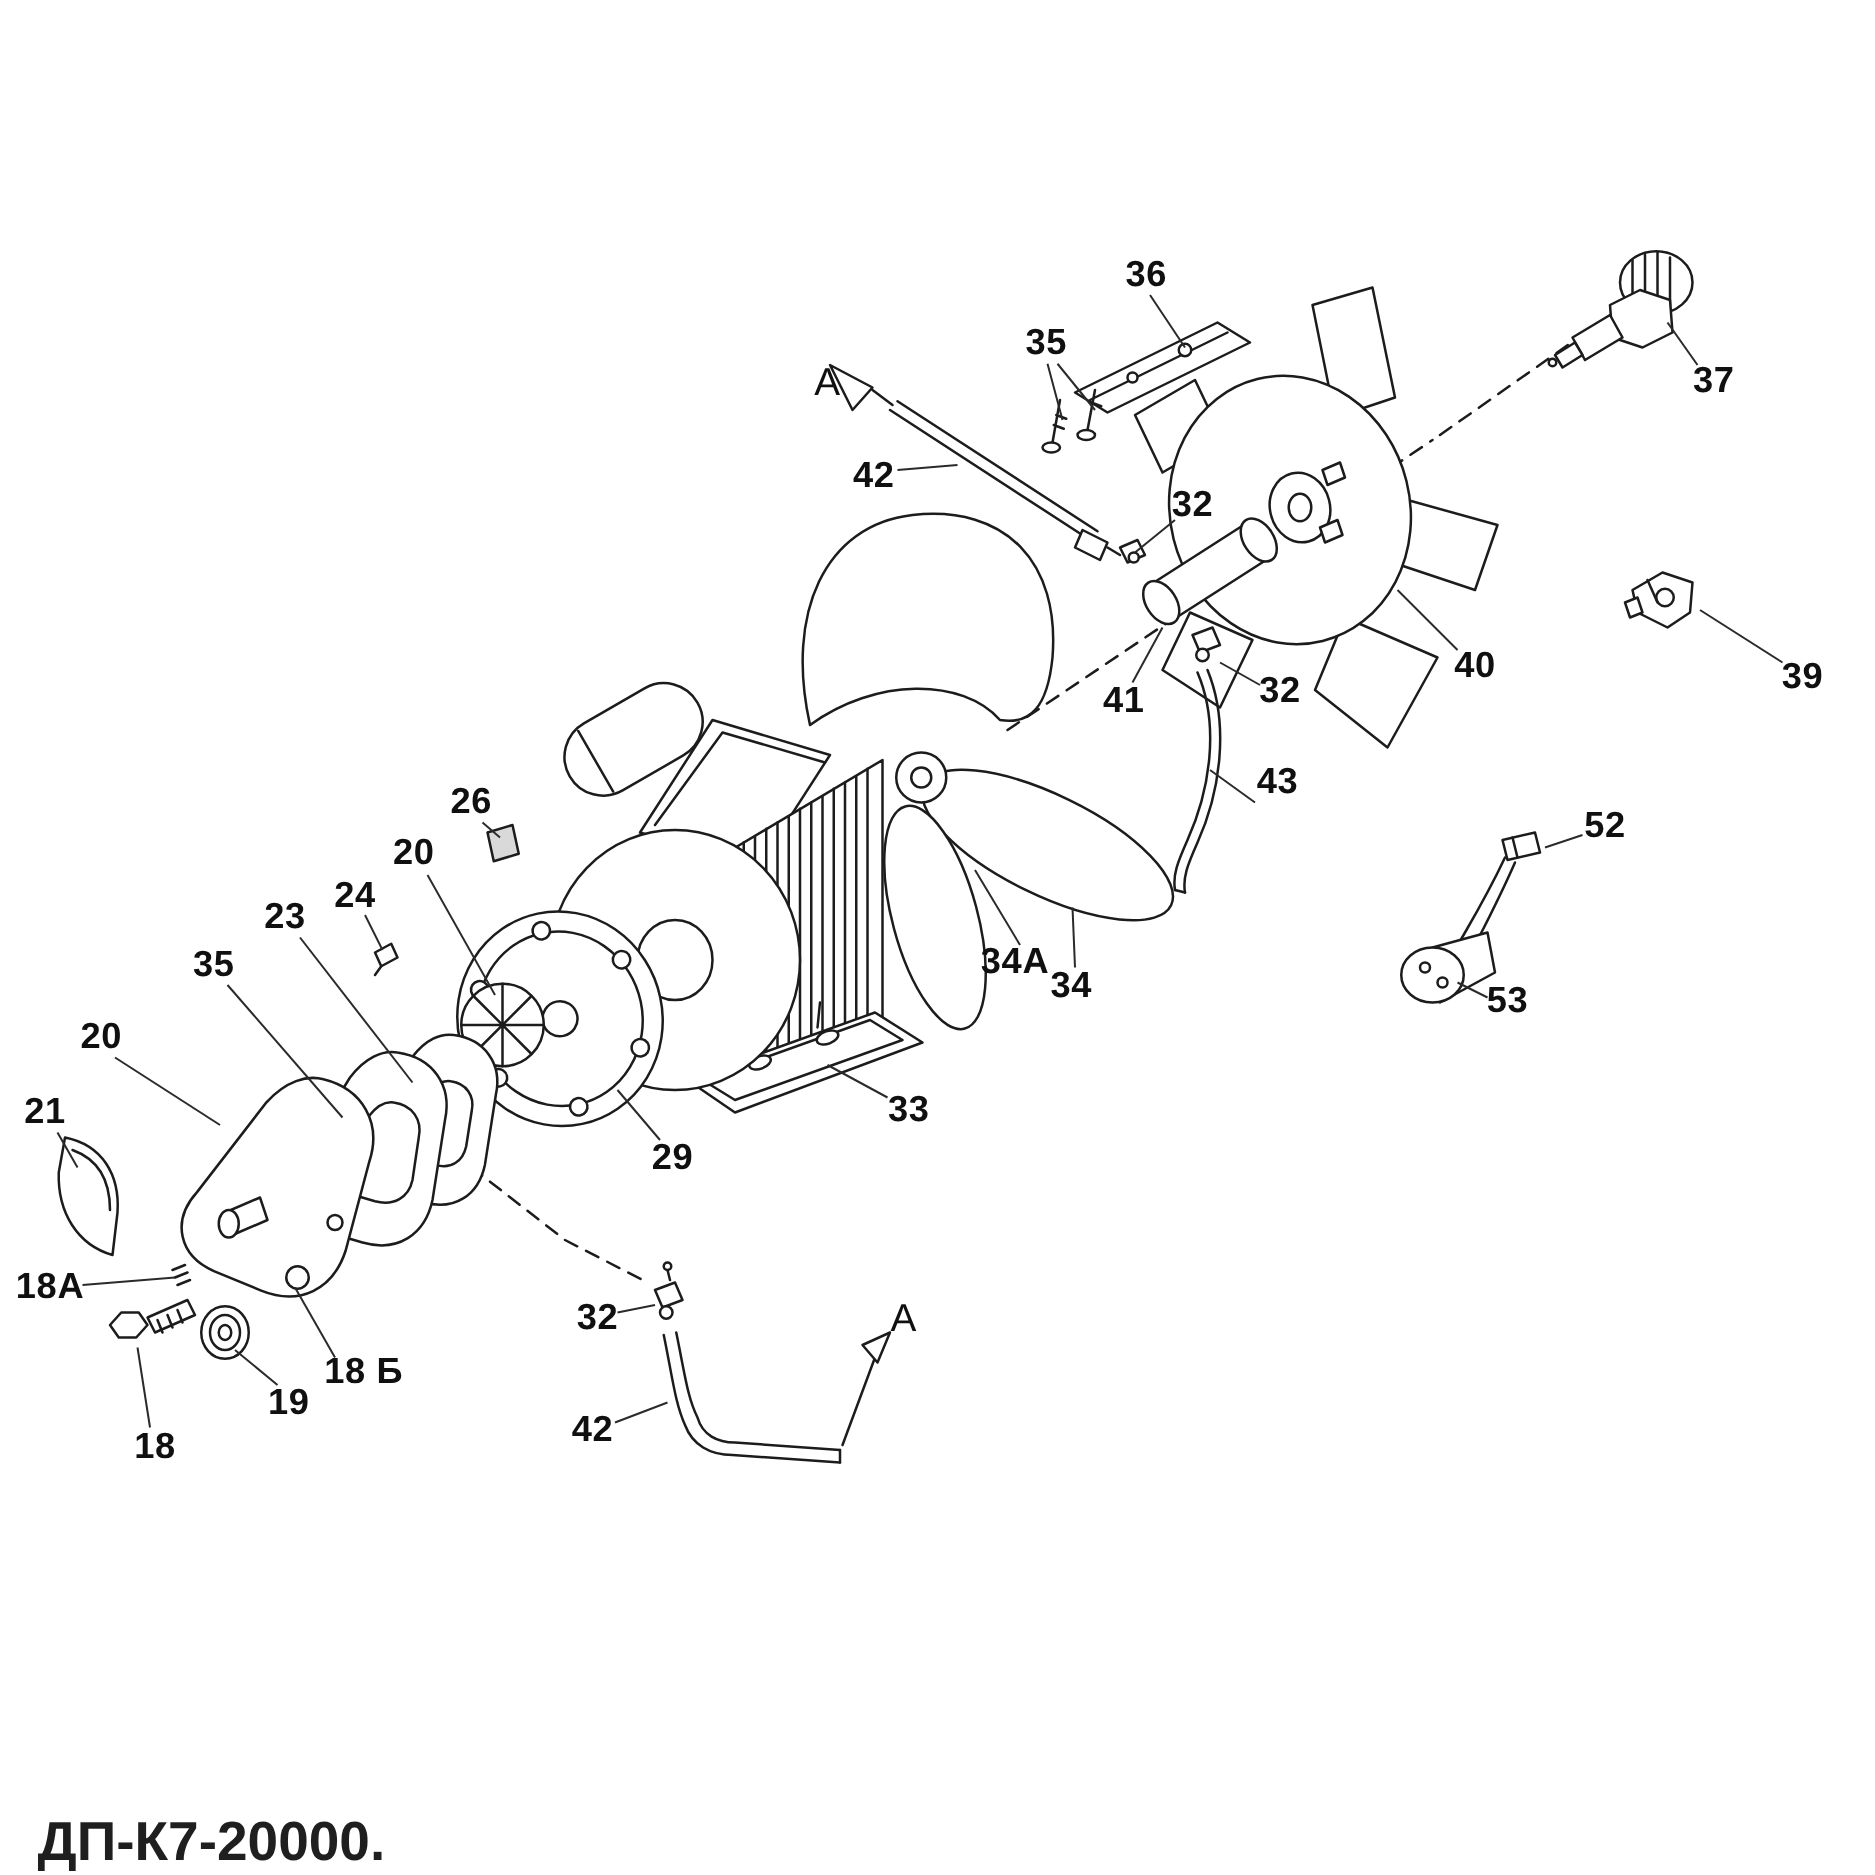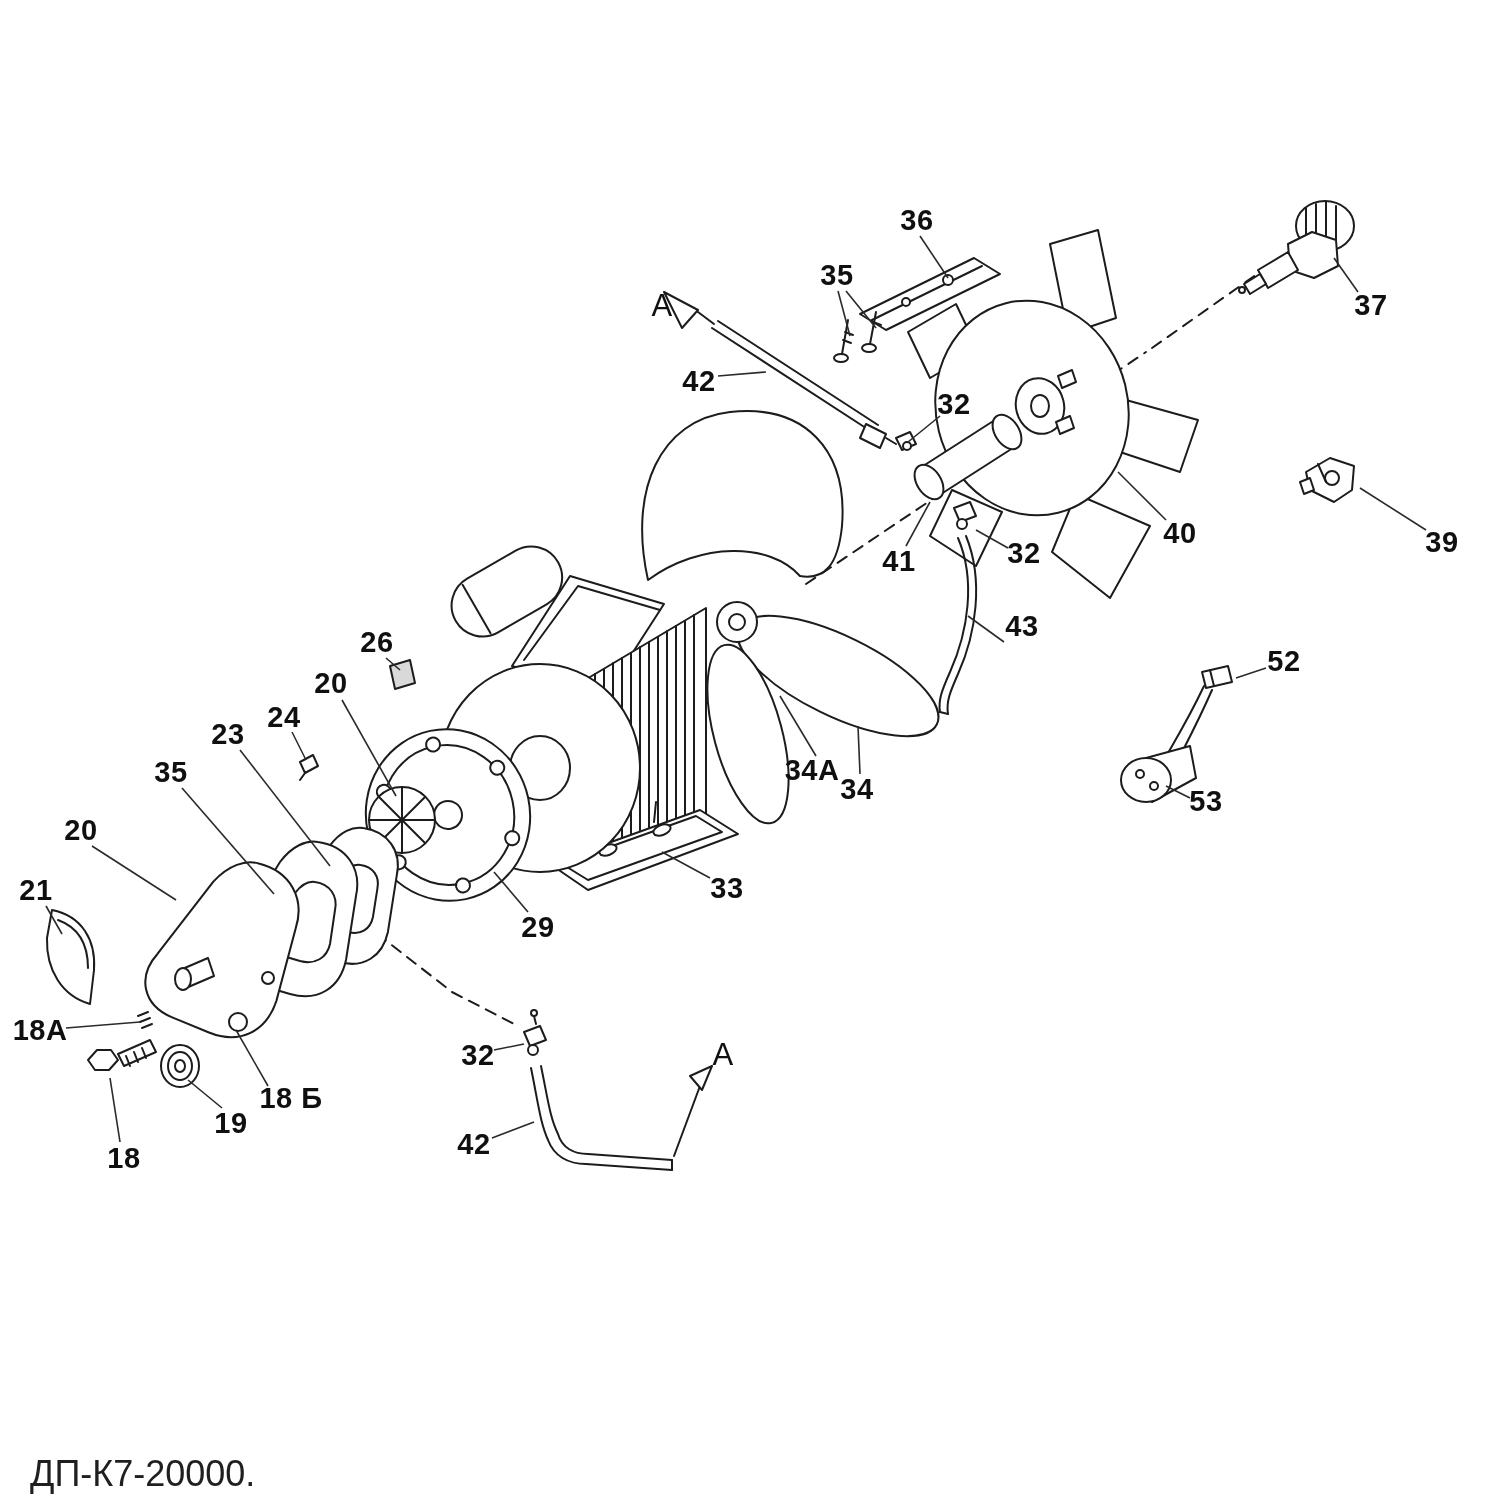--- a/index.html
+++ b/index.html
@@ -32,21 +32,21 @@
   .logo{
     width:214px;height:56px;background:var(--logo-bg);
     display:flex;align-items:center;justify-content:center;gap:12px;
     flex:0 0 auto;
   }
   .logo-text{
     color:#ffffff;font-weight:bold;font-style:italic;
     font-size:40px;letter-spacing:3px;line-height:1;
   }
   .caption{display:flex;align-items:baseline;white-space:nowrap;}
-  .model{font-weight:400;font-size:36px;color:var(--footer-text);}
+  .model{font-weight:700;font-size:44px;color:var(--footer-text);}
   .subtitle{font-weight:400;font-size:34px;color:#333;margin-left:14px;}
 </style>
 </head>
 <body>
 
 <div class="stage">
 
   <svg class="art" viewBox="0 0 1500 1500">
     <g stroke="#1c1c1c" stroke-width="2" fill="none" stroke-linejoin="round" stroke-linecap="round">
 

